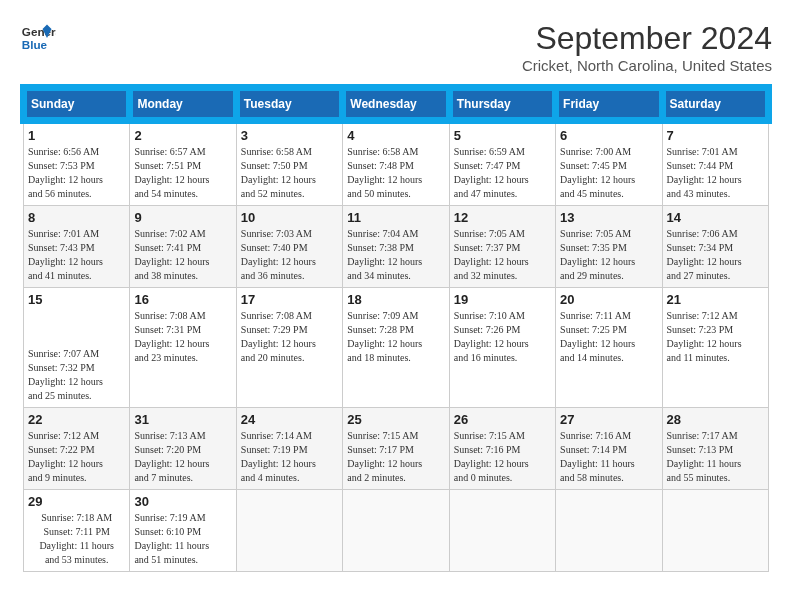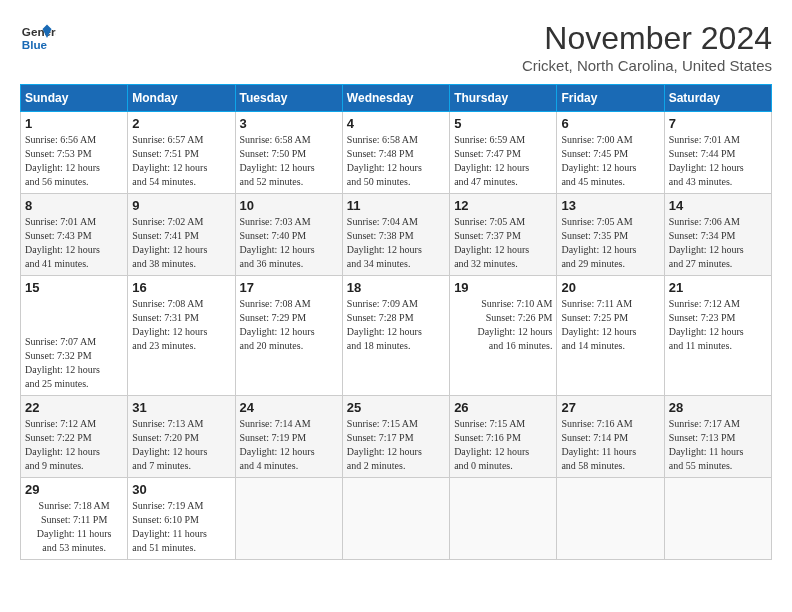--- a/index.html
+++ b/index.html
@@ -40,21 +40,21 @@
       border-collapse: collapse;
       font-size: 11px;
     }
     .calendar th {
       background: #1a6ab5;
       color: #fff;
       padding: 6px 4px;
       text-align: left;
       font-size: 12px;
       font-weight: bold;
-      border: 1px solid #0ea5e9;
+      border: 7px solid #0ea5e9;
     }
     .calendar td {
       border: 1px solid #ccc;
       vertical-align: top;
       padding: 4px;
       width: calc(100% / 7);
       min-height: 80px;
       background: #fff;
     }
     .calendar tr:nth-child(even) td {
@@ -81,21 +81,21 @@
 
 <div class="header">
   <div class="logo">
     <svg class="logo-icon" viewBox="0 0 40 40">
       <text x="2" y="18" font-size="13" font-weight="bold" fill="#333">General</text>
       <text x="2" y="32" font-size="13" font-weight="bold" fill="#1a6ab5">Blue</text>
       <polygon points="30,5 40,15 35,10 30,20 25,10 30,5" fill="#1a6ab5"></polygon>
     </svg>
   </div>
   <div class="title-section">
-    <div class="month-title">November 2024</div>
+    <div class="month-title">September 2024</div>
     <div class="subtitle">Cricket, North Carolina, United States</div>
   </div>
 </div>
 
 <table class="calendar">
   <thead>
     <tr>
     <th>Sunday</th>
         <th>Monday</th>
         <th>Tuesday</th>
@@ -232,21 +232,21 @@
         </td>
         <td>
           <div class="day-num">18</div>
           <div class="day-info" style="white-space: pre-line;">Sunrise: 7:09 AM
 Sunset: 7:28 PM
 Daylight: 12 hours
 and 18 minutes.</div>
         </td>
         <td>
           <div class="day-num">19</div>
-          <div class="day-info" style="white-space: pre-line; text-align: right;">Sunrise: 7:10 AM
+          <div class="day-info" style="white-space: pre-line;">Sunrise: 7:10 AM
 Sunset: 7:26 PM
 Daylight: 12 hours
 and 16 minutes.</div>
         </td>
         <td>
           <div class="day-num">20</div>
           <div class="day-info" style="white-space: pre-line;">Sunrise: 7:11 AM
 Sunset: 7:25 PM
 Daylight: 12 hours
 and 14 minutes.</div>

